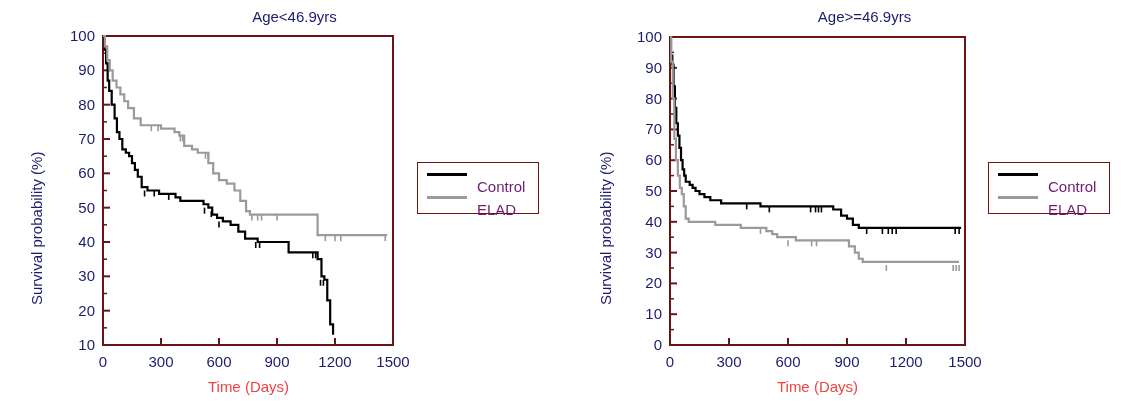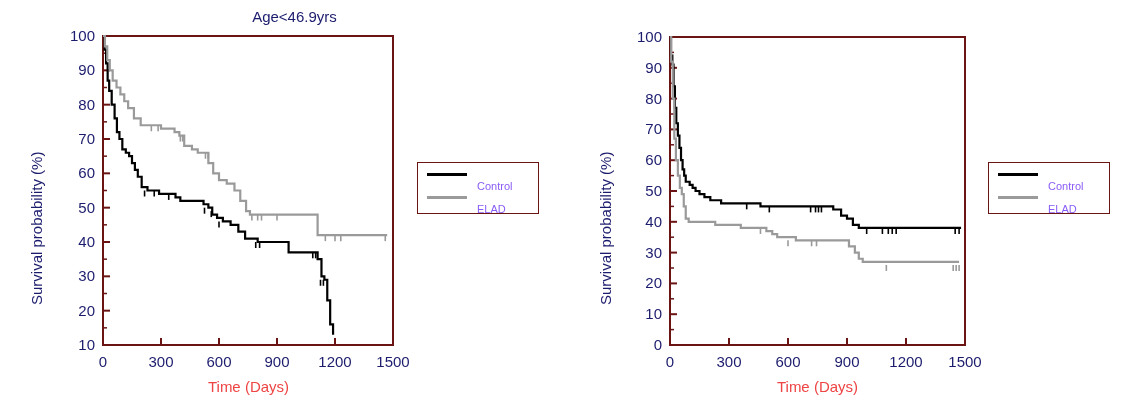--- a/index.html
+++ b/index.html
@@ -46,21 +46,21 @@
   }
   .legend-row{
     display:flex;align-items:center;
     height:23px;
     padding-left:9px;
   }
   .legend-swatch{
     width:40px;height:0;border-top-width:3px;border-top-style:solid;
     margin-right:10px;flex:0 0 auto;
   }
-  .legend-label{font-size:11px;color:#8b5cf6;line-height:1;margin-top:23px;}
+  .legend-label{font-size:15px;color:#701a75;line-height:1;margin-top:23px;}
   .tick-text{font-size:15px;fill:#1c1c6e;font-family:"Liberation Sans", sans-serif;}
 </style>
 </head>
 <body>
 
 <div class="figure">
 
   <div class="panel panel-left">
     <div class="panel-title">Age&lt;46.9yrs</div>
 
@@ -163,20 +163,21 @@
         <span class="legend-label">Control</span>
       </div>
       <div class="legend-row">
         <span class="legend-swatch" style="border-top-color:#9a9a9a;"></span>
         <span class="legend-label">ELAD</span>
       </div>
     </div>
   </div>
 
   <div class="panel panel-right">
+    <div class="panel-title">Age&gt;=46.9yrs</div>
 
     <div class="ylabel" style="left:26px; top:305px;">Survival probability (%)</div>
 
     <div class="plotwrap" style="left:0px;top:0px;">
       <svg class="plotsvg" id="svg-right" width="420" height="370">
           <g>
             <rect x="99" y="37" width="295" height="308" fill="none" stroke="#6b1414" stroke-width="2"></rect>
           </g>
           <g>
             <line x1="99" y1="345" x2="106" y2="345" stroke="#6b1414" stroke-width="2"></line>

